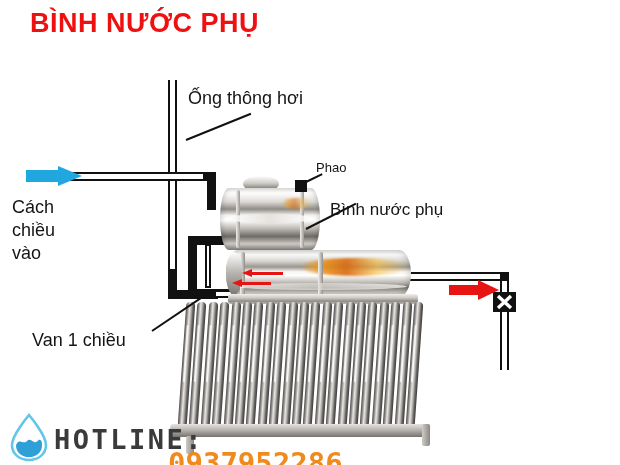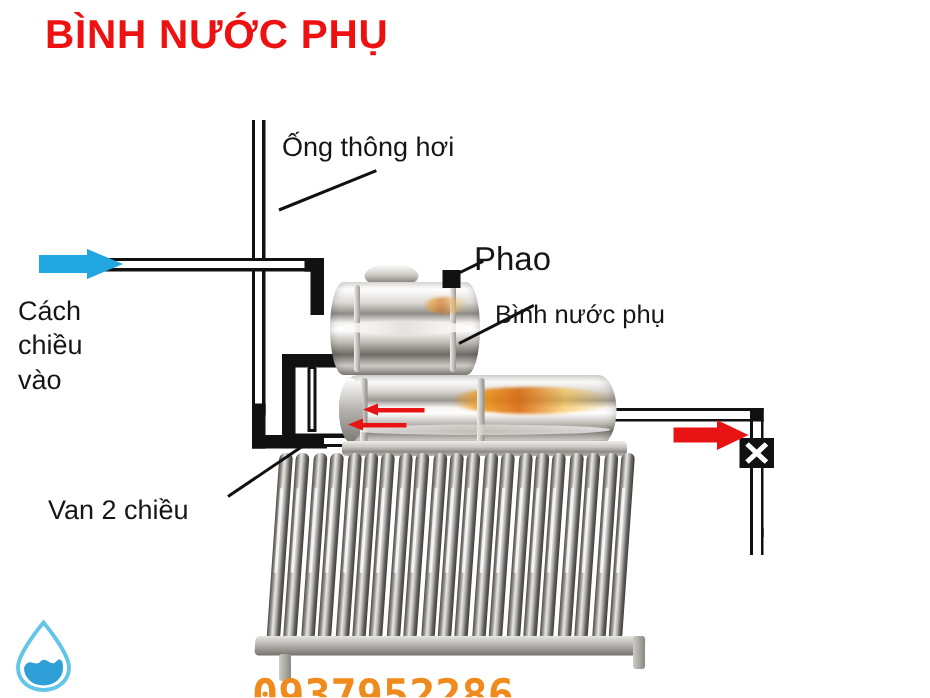--- a/index.html
+++ b/index.html
@@ -36,21 +36,21 @@
   }
 
   
   .lbl {
     color: #151515;
     font-size: 17px;
     white-space: nowrap;
     line-height: 1.18;
   }
   #lbl-vent    { left: 188px; top: 88px;  font-size: 18px; text-align: center; }
-  #lbl-phao    { left: 316px; top: 160px; font-size: 22px; }
+  #lbl-phao    { left: 316px; top: 160px; font-size: 13px; }
   #lbl-aux     { left: 330px; top: 200px; font-size: 17px; }
   #lbl-coldin  { left: 12px;  top: 196px; font-size: 18px; line-height: 1.28; }
   #lbl-valve   { left: 32px;  top: 330px; font-size: 18px; }
   #lbl-hotout  { left: 470px; top: 375px; font-size: 17px; }
 
   
   .leader { background: #111; transform-origin: 0 50%; height: 2px; }
 
   
   .pipe-v {
@@ -287,25 +287,26 @@
   <div class="abs lbl" id="lbl-phao">Phao</div>
 
   <div class="abs lbl" id="lbl-aux">Bình nước phụ</div>
 
   <div class="abs lbl" id="lbl-coldin">
     <div>Cách</div>
     <div>chiều</div>
     <div>vào</div>
   </div>
 
-  <div class="abs lbl" id="lbl-valve">Van 2 chiều</div>
+  <div class="abs lbl" id="lbl-valve">Van 1 chiều</div>
 
 
   <div class="abs" id="drop-logo">
     <svg width="46" height="50" viewBox="0 0 46 50">
       <path d="M23 3 C23 3 6 23 6 33 C6 42 13.6 48 23 48 C32.4 48 40 42 40 33 C40 23 23 3 23 3 Z" fill="#ffffff" stroke="#63c6e8" stroke-width="2.6"></path>
       <path d="M10.5 32 C14 26 17.5 33 21 29 C24.5 25 28 33 31.5 29 C33.6 26.6 35 28 35.6 29.6
                C35.9 31 36 32.4 36 33.4 C36 40.4 30 45 23 45 C16 45 10 40.4 10 33.4 Z" fill="#2f9fd8"></path>
     </svg>
   </div>
+  <div class="abs" id="hotline-word">HOTLINE:</div>
   <div class="abs" id="hotline-number">0937952286</div>
 
 </div>
 
 </body></html>

